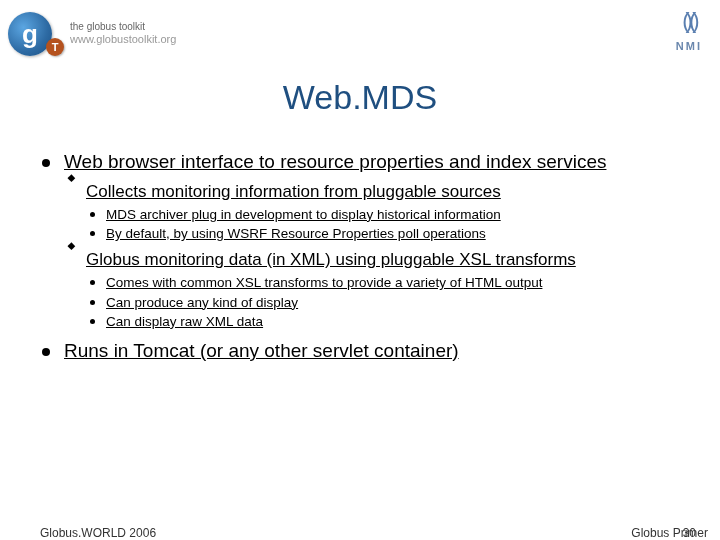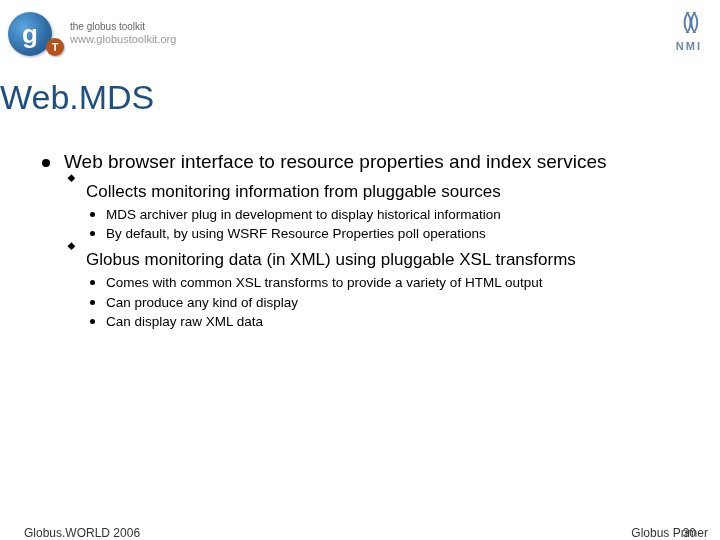--- a/index.html
+++ b/index.html
@@ -35,46 +35,46 @@
   .toolkit-text .t2{color:#999;font-size:11px}
   .logo-nmi{
     position:absolute;top:14px;right:18px;
     text-align:center;color:#5a7fb0;
   }
   .nmi-shape{font-size:22px;letter-spacing:-4px;line-height:14px}
   .nmi-label{font-size:11px;letter-spacing:2px;font-weight:600;margin-top:12px;color:#6a87ad}
   
   .title{
     position:absolute;top:78px;left:0;right:0;
-    font-size:34px;color:#1f4f80;
+    text-align:center;font-size:34px;color:#1f4f80;
     font-family:Verdana,Geneva,sans-serif;
   }
   
   .content{
     position:absolute;top:150px;left:42px;right:30px;
-    font-size:18px;line-height:1.3;
+    font-size:18px;line-height:1.3;text-decoration:underline;
   }
   ul{margin:0;padding:0;list-style:none}
   .lvl1 > li{position:relative;padding-left:22px;margin-bottom:8px;font-size:19px}
   .lvl1 > li::before{content:"";position:absolute;left:0;top:9px;width:8px;height:8px;background:#000;border-radius:50%}
   .lvl2{margin-top:6px}
   .lvl2 > li{position:relative;padding-left:22px;margin-bottom:4px;font-size:17px}
   .lvl2 > li::before{content:"";position:absolute;left:2px;top:7px;width:0;height:0;border-left:4px solid transparent;border-right:4px solid transparent;border-top:7px solid #000;transform:rotate(-90deg)}
   
   .lvl2 > li::before{border:none;content:"\25C6";left:0;top:1px;font-size:10px;color:#000}
   .lvl3{margin-top:3px;margin-bottom:6px}
   .lvl3 > li{position:relative;padding-left:20px;margin-bottom:1px;font-size:13.5px;line-height:1.35}
   .lvl3 > li::before{content:"";position:absolute;left:4px;top:6px;width:5px;height:5px;background:#000;border-radius:50%}
   
   .footer{
     position:absolute;bottom:14px;left:0;right:0;
     font-size:12px;color:#333;
     padding:0 24px;
   }
-  .footer .fl{position:absolute;left:24px}
+  .footer .fl{position:absolute;left:40px}
   .footer .fc{position:absolute;left:0;right:12px;text-align:right}
   .footer .fr{position:absolute;right:24px}
 </style>
 </head>
 <body>
 
 <div class="logo-globus">
   <div class="glogo">g</div>
   <div class="tmark">T</div>
   <div class="toolkit-text">
@@ -105,20 +105,23 @@
         <li>
           <span>Globus monitoring data (in XML) using pluggable XSL transforms</span>
           <ul class="lvl3">
             <li><span>Comes with common XSL transforms to provide a variety of HTML output</span></li>
             <li><span>Can produce any kind of display</span></li>
             <li><span>Can display raw XML data</span></li>
           </ul>
         </li>
       </ul>
     </li>
+    <li>
+      <span>Runs in Tomcat (or any other servlet container)</span>
+    </li>
   </ul>
 </div>
 
 <div class="footer">
   <span class="fl">Globus.WORLD 2006</span>
   <span class="fc">Globus Primer</span>
   <span class="fr">30</span>
 </div>
 
 </body></html>

